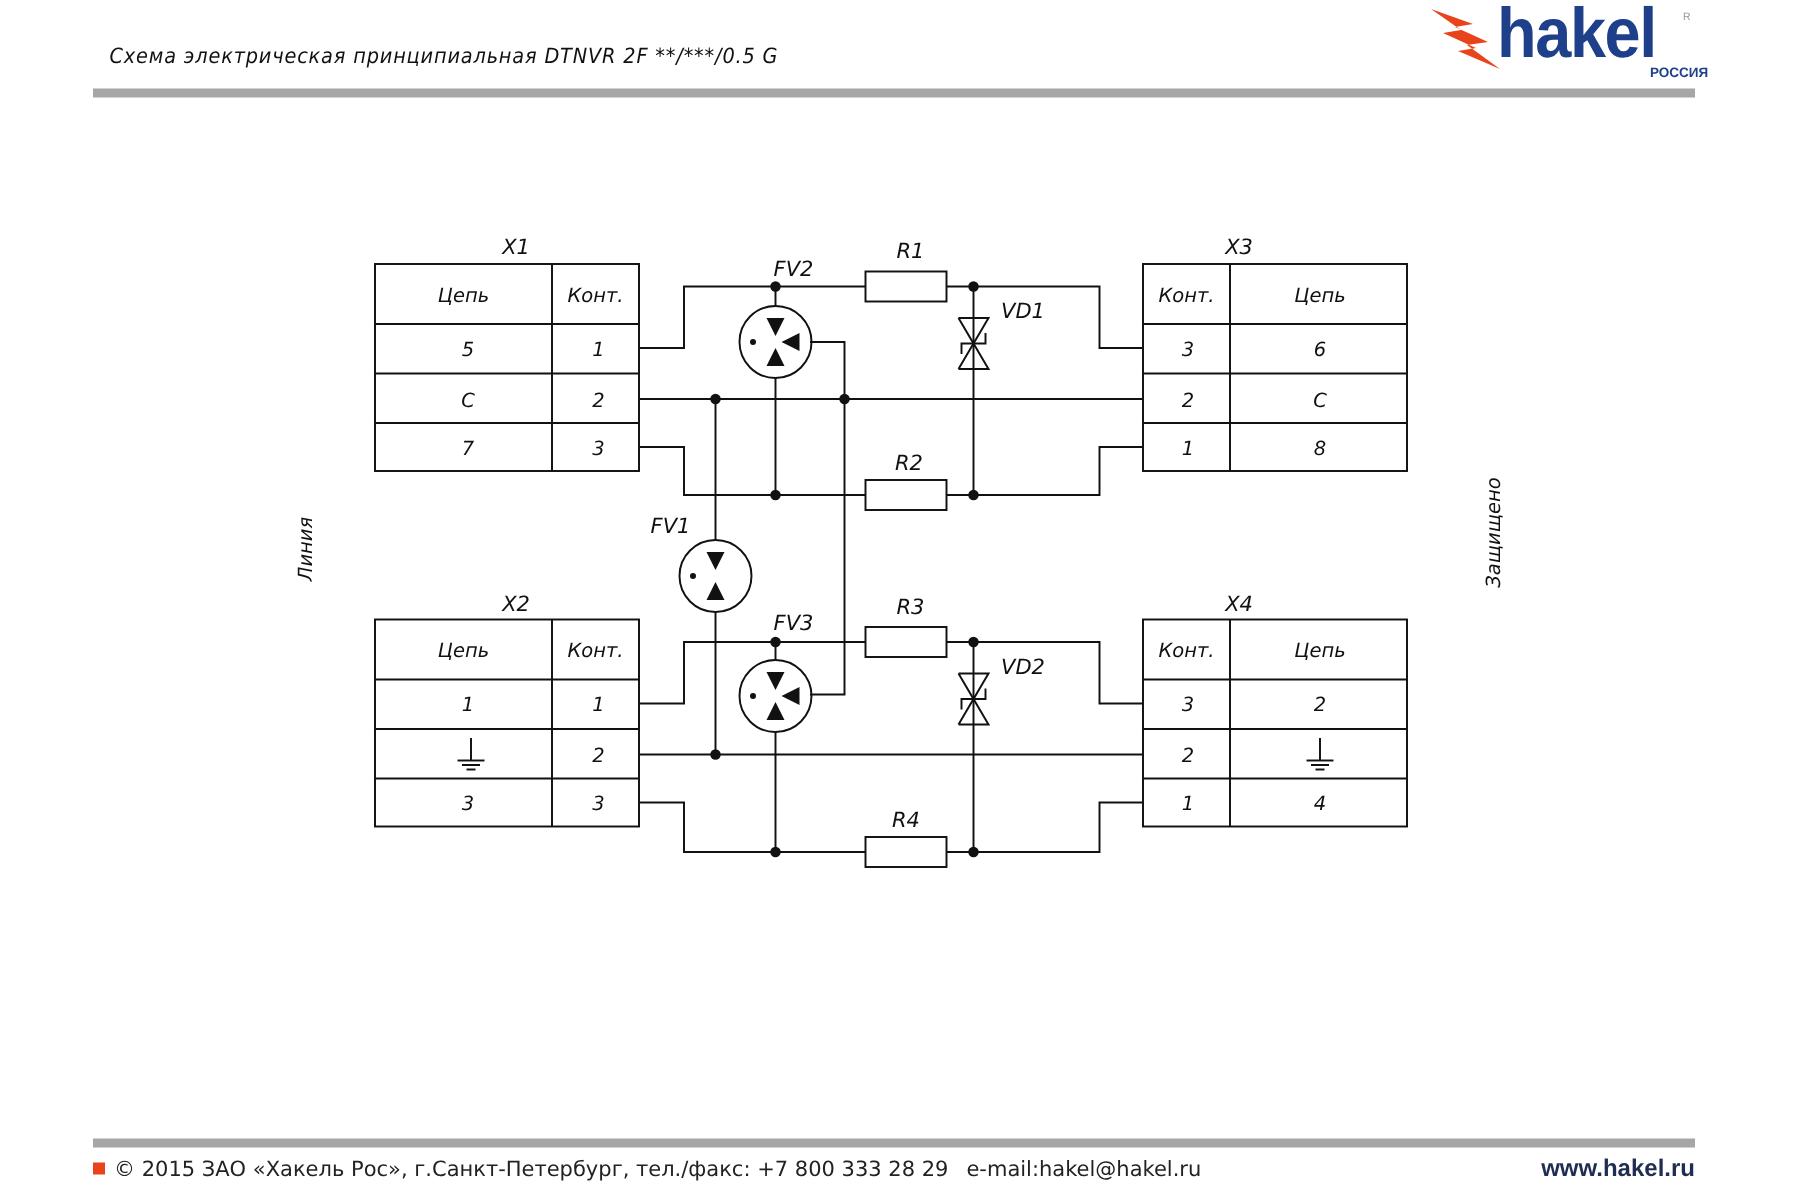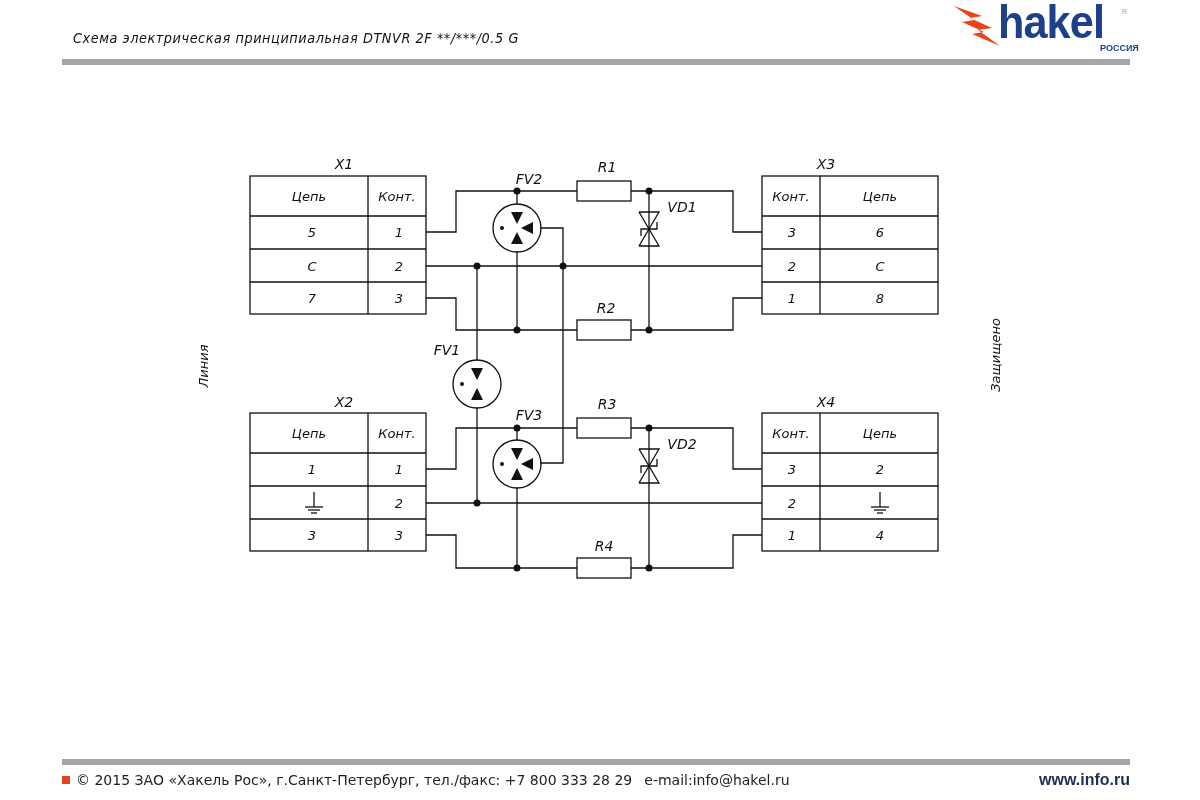--- a/index.html
+++ b/index.html
@@ -207,15 +207,15 @@
   <text class="lbl" x="682" y="449" text-anchor="middle">VD2</text>
   <text class="lbl" x="604" y="551" text-anchor="middle">R4</text>
 
   <text class="cell" x="0" y="0" text-anchor="middle" transform="translate(208,366) rotate(-90)">Линия</text>
   <text class="cell" x="0" y="0" text-anchor="middle" transform="translate(1000,355) rotate(-90)">Защищено</text>
 </svg>
 
 <div class="bottom-rule"></div>
 
 <div class="footer">
-  <span class="sq"></span><span>© 2015 ЗАО «Хакель Рос», г.Санкт-Петербург, тел./факс: +7 800 333 28 29</span><span class="email">e-mail:info@hakel.ru</span>
+  <span class="sq"></span><span>© 2015 ЗАО «Хакель Рос», г.Санкт-Петербург, тел./факс: +7 800 333 28 29</span><span class="email">e-mail:hakel@hakel.ru</span>
 </div>
-<div class="site">www.info.ru</div>
+<div class="site">www.hakel.ru</div>
 
 </body></html>

